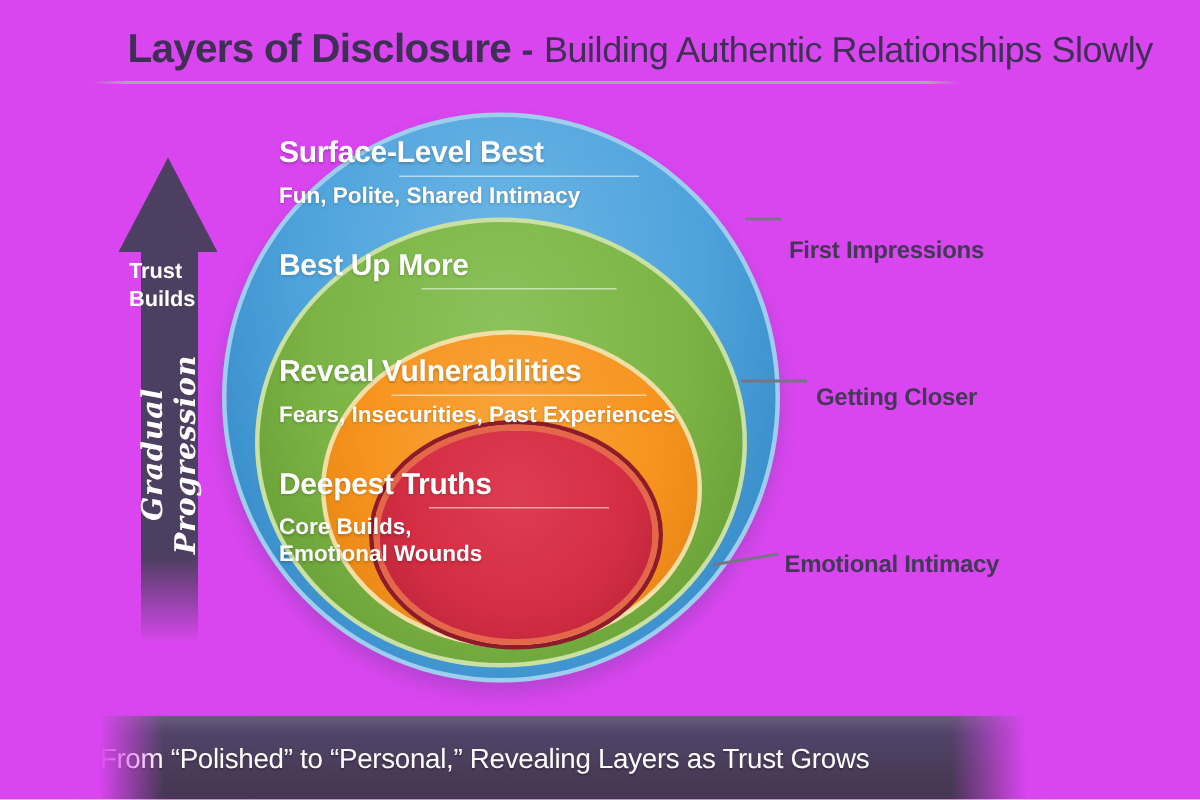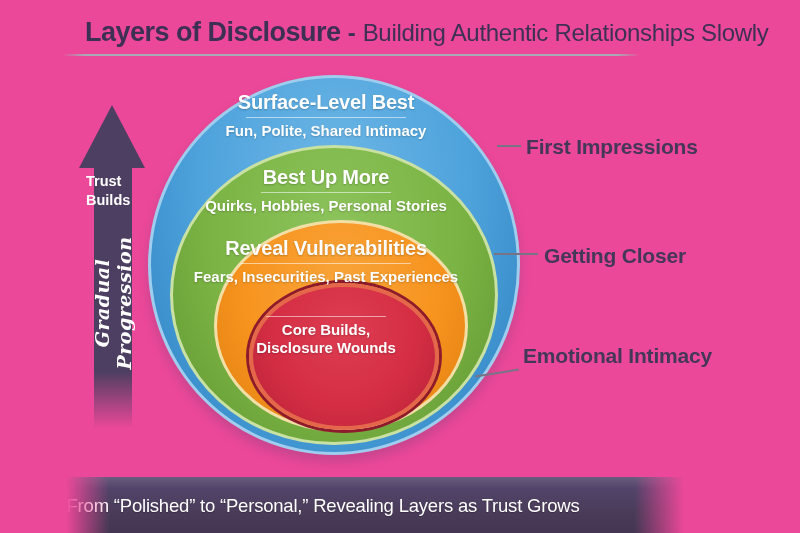--- a/index.html
+++ b/index.html
@@ -1,18 +1,18 @@
 <!DOCTYPE html>
 <html><head>
 <meta charset="utf-8">
 <style>
   * { margin:0; padding:0; box-sizing:border-box; }
   html,body { background:#ffffff; }
   .canvas {
-    position:relative; width:800px; height:533px; background:#ec4899;
+    position:relative; width:800px; height:533px; background:#d946ef;
     overflow:hidden; font-family:"Liberation Sans", sans-serif;
   }
 
   
   .title-row {
     position:absolute; left:85px; top:17px; white-space:nowrap;
     color:#3d3054; display:flex; align-items:baseline;
   }
   .title-bold { font-size:27px; font-weight:bold; letter-spacing:-0.5px; }
   .title-sep  { font-size:24px; font-weight:bold; margin:0 7px; }
@@ -63,46 +63,46 @@
   }
   .el-red {
     left:249px; top:283px; width:190px; height:147px;
     background:radial-gradient(ellipse at 50% 32%, #dd3d51 0%, #d52e44 55%, #b52136 100%);
     border:4px solid #e5674b;
     box-shadow:0 0 0 3px #8e1b2c;
   }
 
   
   .layer-text {
-    position:absolute; left:166px; width:320px; text-align:center;
+    position:absolute; left:186px; width:320px; 
     color:#ffffff; text-shadow:0 1px 2px rgba(0,0,0,0.22);
   }
   .layer-title { font-size:20px; font-weight:bold; line-height:1.1; letter-spacing:-0.2px; }
   .layer-rule  { height:1px; background:rgba(255,255,255,0.55); margin:4px auto 4px; }
   .layer-detail{ font-size:15px; font-weight:bold; line-height:1.2; }
   .lt-blue   { top:91px; }
   .lt-green  { top:166px; }
   .lt-orange { top:237px; }
   .lt-red    { top:312px; }
   .rule-blue   { width:160px; }
   .rule-green  { width:130px; }
   .rule-orange { width:170px; }
   .rule-red    { width:120px; }
 
   
   .callout-line { position:absolute; height:2px; background:#787485; }
   .cl-1 { left:497px; top:145px; width:24px; }
   .cl-2 { left:494px; top:253px; width:44px; }
   .cl-3 { left:475px; top:372px; width:44px; transform:rotate(-9deg); }
   .callout-label {
-    position:absolute; color:#443758; font-size:21px; font-weight:bold;
-    letter-spacing:-0.2px; white-space:nowrap;
+    position:absolute; color:#443758; font-size:16px; font-weight:bold;
+    letter-spacing:-0.2px; white-space:nowrap;margin-top:24px;
   }
   .co-1 { left:526px; top:135px; }
-  .co-2 { left:544px; top:244px; }
+  .co-2 { left:544px; top:233px; }
   .co-3 { left:523px; top:344px; }
 
   
   .banner {
     position:absolute; left:66px; top:477px; width:618px; height:58px;
     background:linear-gradient(180deg, #6a5c7d 0%, #52446a 20%, #4a3c59 60%, #443653 100%);
     -webkit-mask-image:linear-gradient(90deg, transparent 0%, #000 7%, #000 92%, transparent 100%);
     mask-image:linear-gradient(90deg, transparent 0%, #000 7%, #000 92%, transparent 100%);
     display:flex; align-items:center; justify-content:center;
     padding-right:104px;
@@ -139,33 +139,33 @@
 
   <div class="layer-text lt-blue">
     <div class="layer-title">Surface-Level Best</div>
     <div class="layer-rule rule-blue"></div>
     <div class="layer-detail">Fun, Polite, Shared Intimacy</div>
   </div>
 
   <div class="layer-text lt-green">
     <div class="layer-title">Best Up More</div>
     <div class="layer-rule rule-green"></div>
-    <div class="layer-detail">Quirks, Hobbies, Personal Stories</div>
   </div>
 
   <div class="layer-text lt-orange">
     <div class="layer-title">Reveal Vulnerabilities</div>
     <div class="layer-rule rule-orange"></div>
     <div class="layer-detail">Fears, Insecurities, Past Experiences</div>
   </div>
 
   <div class="layer-text lt-red">
+    <div class="layer-title">Deepest Truths</div>
     <div class="layer-rule rule-red"></div>
     <div class="layer-detail">Core Builds,</div>
-    <div class="layer-detail">Disclosure Wounds</div>
+    <div class="layer-detail">Emotional Wounds</div>
   </div>
 
   <div class="callout-line cl-1"></div>
   <div class="callout-label co-1">First Impressions</div>
 
   <div class="callout-line cl-2"></div>
   <div class="callout-label co-2">Getting Closer</div>
 
   <div class="callout-line cl-3"></div>
   <div class="callout-label co-3">Emotional Intimacy</div>

